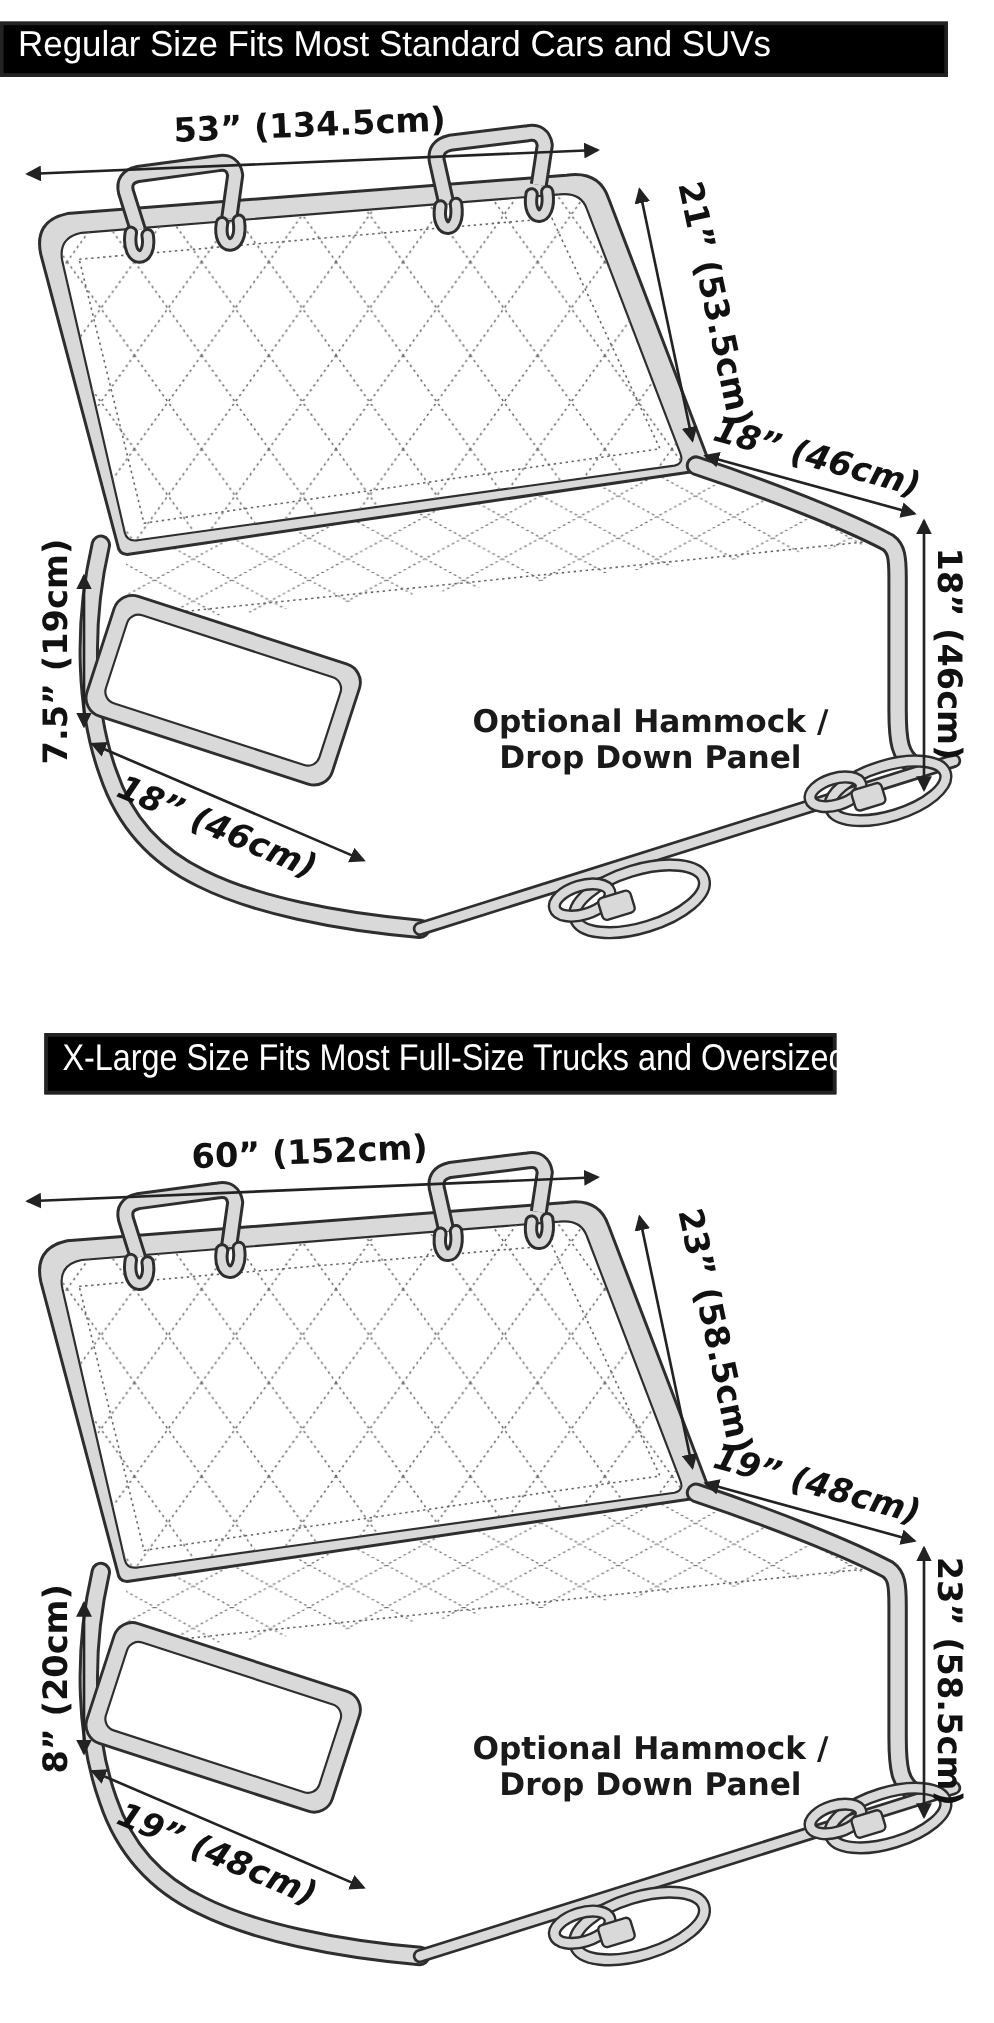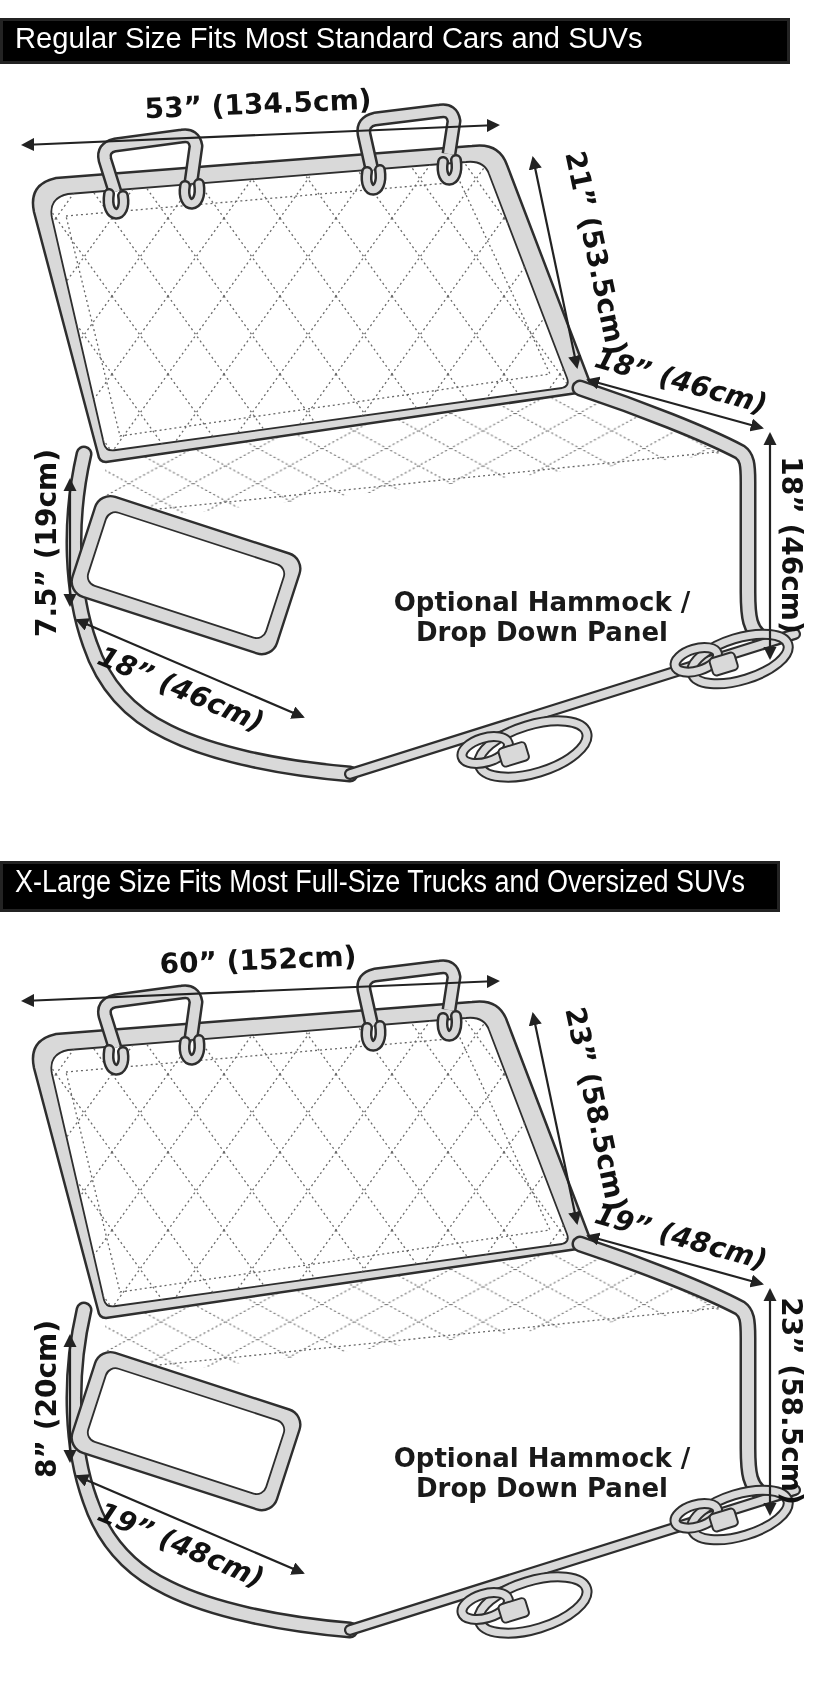--- a/index.html
+++ b/index.html
@@ -4,21 +4,21 @@
 <style>
   html,body{margin:0;padding:0;background:#fff;}
   .page{position:relative;width:828px;height:1686px;background:#fff;overflow:hidden;
         font-family:"DejaVu Sans",sans-serif;}
   .banner{position:absolute;left:0;background:#000;border:3px solid #232323;color:#fff;
           display:flex;box-sizing:border-box;padding-left:12px;
           font-family:"Liberation Sans",sans-serif;}
   .banner span{display:inline-block;white-space:nowrap;transform-origin:left center;}
   #banner-regular{top:18px;width:790px;height:46px;font-size:30px;}
   #banner-regular span{transform:scaleX(0.97);}
-  #banner-xlarge{top:861px;width:780px;height:51px;font-size:31px;}
+  #banner-xlarge{top:861px;width:660px;height:51px;font-size:31px;margin-left:37px;}
   #banner-xlarge span{transform:scaleX(0.87);}
   .figure{position:absolute;left:0;}
   #figure-regular{top:62px;}
   #figure-xlarge{top:912px;}
 
   
   .bandO{fill:none;stroke:#2e2e2e;stroke-width:17;stroke-linecap:round;stroke-linejoin:round;}
   .bandI{fill:none;stroke:#d9d9d9;stroke-width:12;stroke-linecap:round;stroke-linejoin:round;}
   .strapO{fill:none;stroke:#2e2e2e;stroke-width:12;stroke-linecap:round;}
   .strapI{fill:none;stroke:#d9d9d9;stroke-width:7.5;stroke-linecap:round;}

